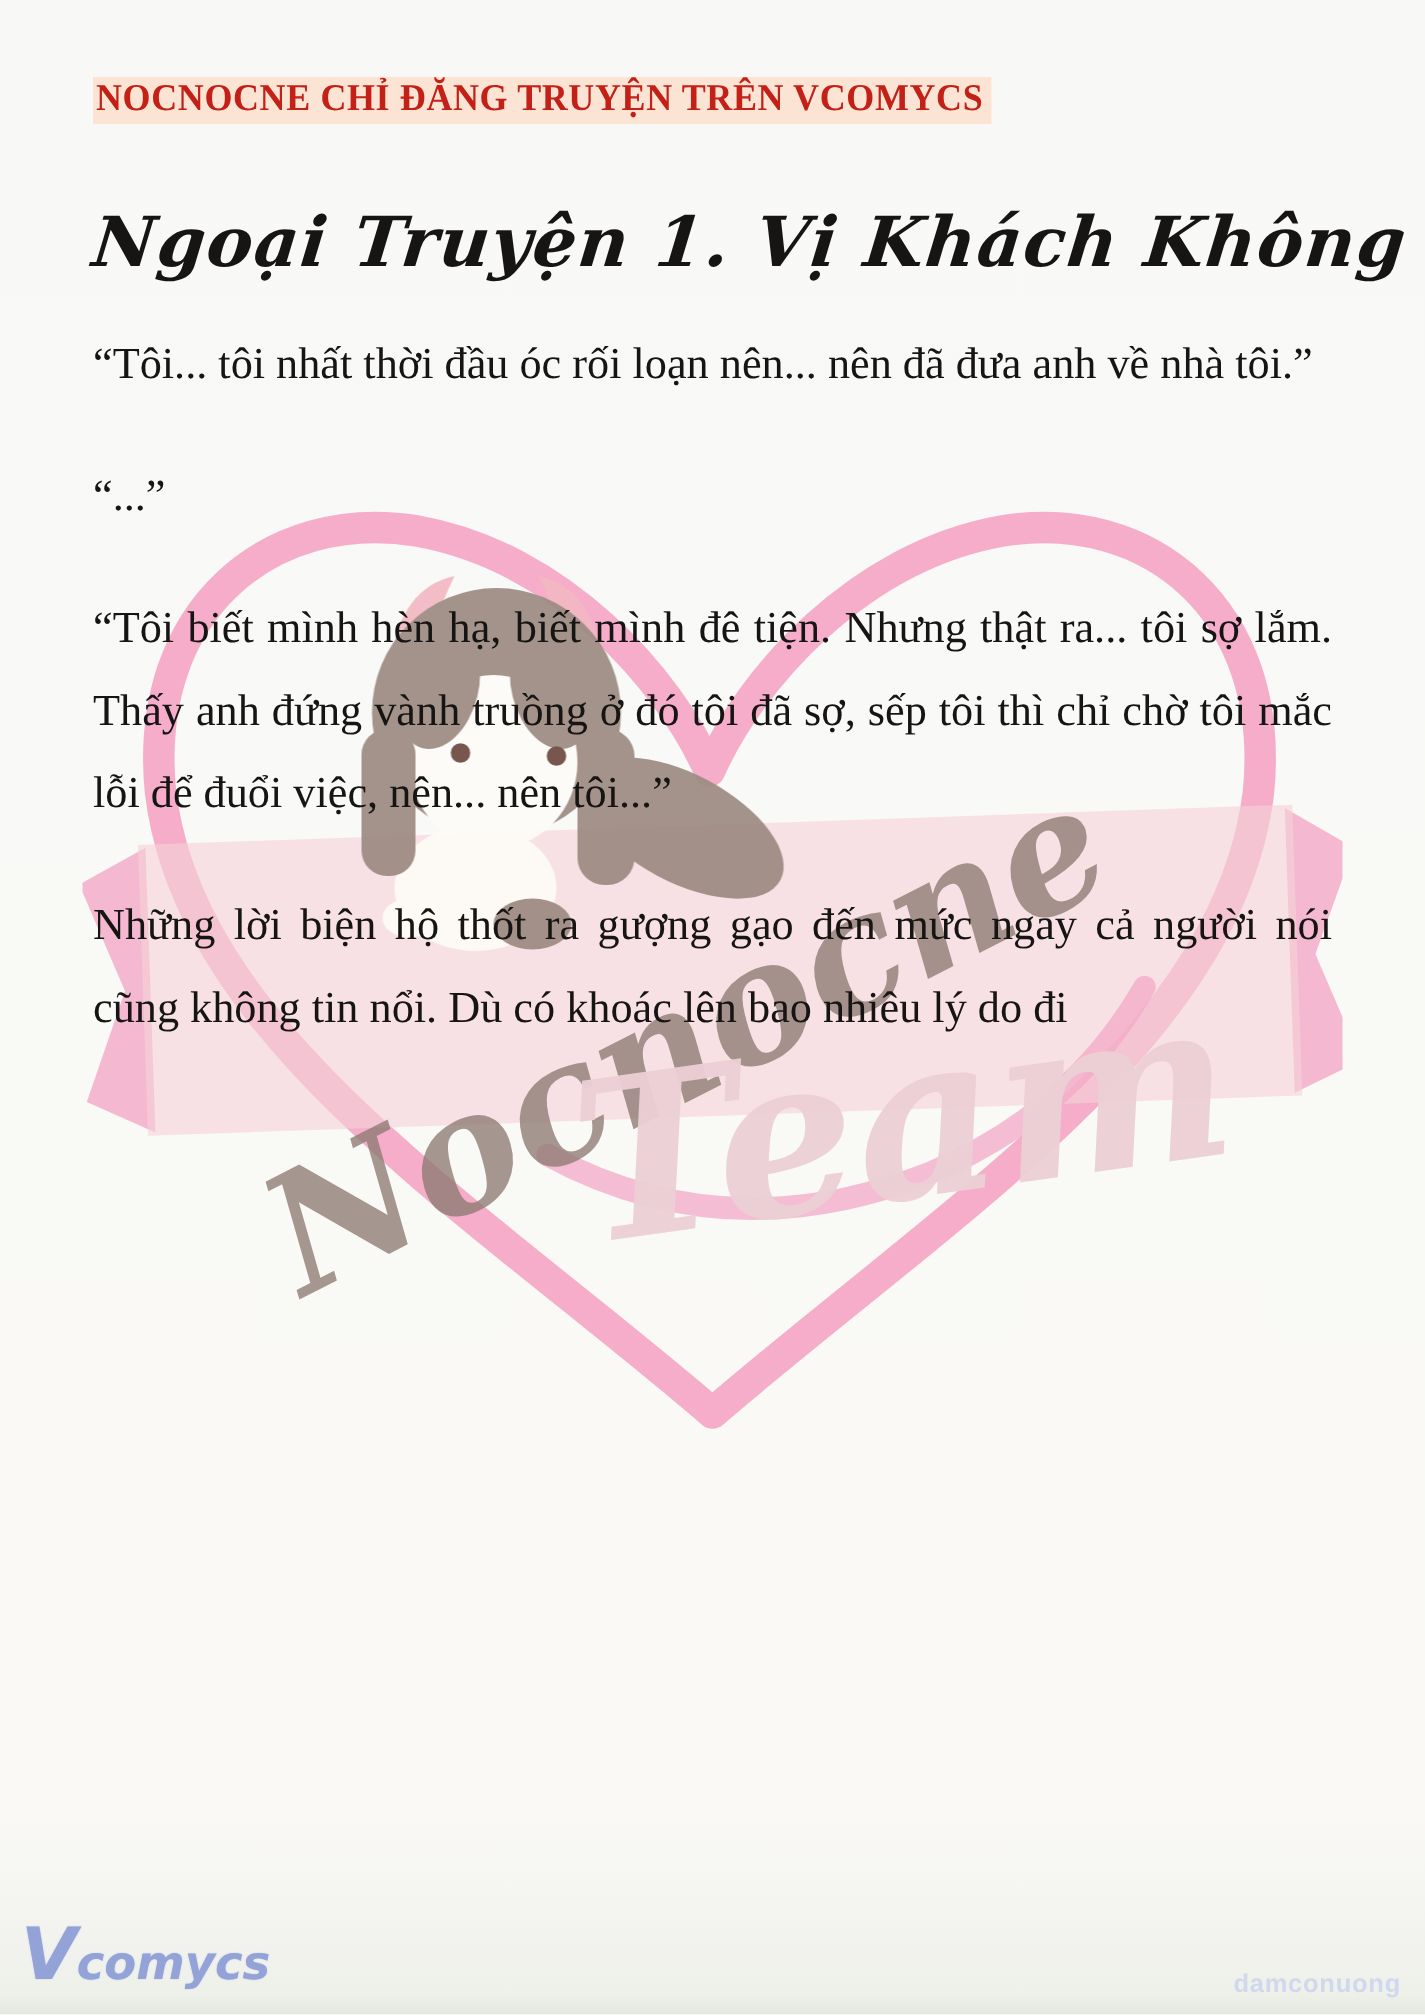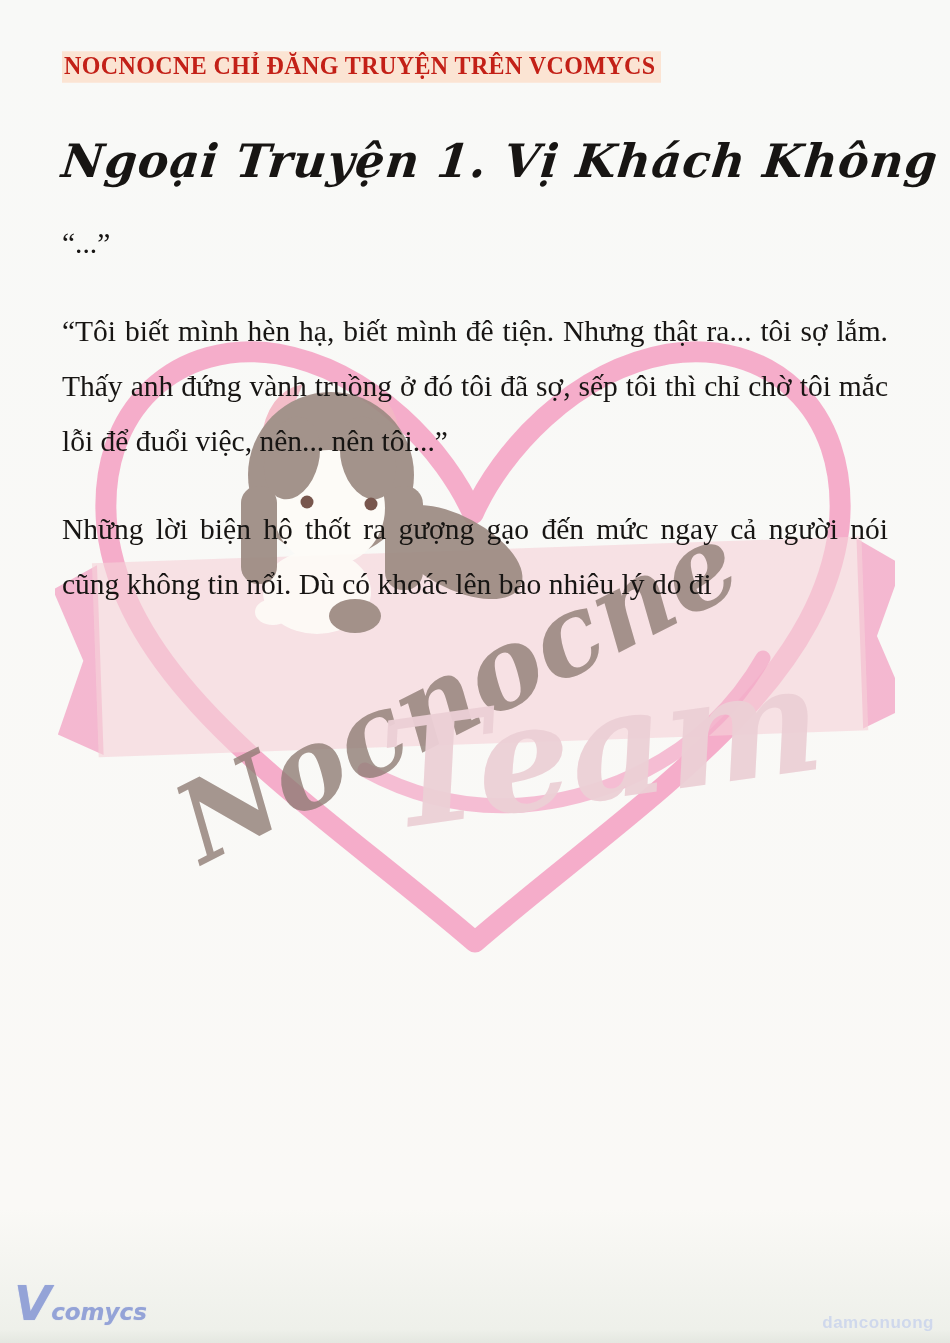--- a/index.html
+++ b/index.html
@@ -67,21 +67,21 @@
   }
 
   
   .logo {
     position: absolute;
     left: 14px; bottom: 12px;
     z-index: 2;
     font-family: "DejaVu Sans", sans-serif;
     font-style: italic;
     font-weight: bold;
-    font-size: 23px;
+    font-size: 31px;
     letter-spacing: 0px;
     color: #94a3d7;
     text-shadow: 0 0 1px #b9c3e6;
   }
   .logo::first-letter { font-size: 48px; }
 
   .credit {
     position: absolute;
     right: 16px; bottom: 10px;
     z-index: 2;
@@ -133,20 +133,21 @@
       <ellipse cx="218" cy="322" rx="18" ry="13" fill="#fdfbf7"></ellipse>
     </g>
   </svg>
 
   <div class="content">
     <span class="notice">NOCNOCNE CHỈ ĐĂNG TRUYỆN TRÊN VCOMYCS</span>
 
     <h1 class="title">Ngoại Truyện 1. Vị Khách Không Mời (3)</h1>
 
     <div class="body-text">
+      <p>“Tôi... tôi nhất thời đầu óc rối loạn nên... nên đã đưa anh về nhà tôi.”</p>
       <p>“...”</p>
       <p>“Tôi biết mình hèn hạ, biết mình đê tiện. Nhưng thật ra... tôi sợ lắm. Thấy anh đứng vành truồng ở đó tôi đã sợ, sếp tôi thì chỉ chờ tôi mắc lỗi để đuổi việc, nên... nên tôi...”</p>
       <p>Những lời biện hộ thốt ra gượng gạo đến mức ngay cả người nói cũng không tin nổi. Dù có khoác lên bao nhiêu lý do đi</p>
     </div>
   </div>
 
   <span class="logo">Vcomycs</span>
   <span class="credit">damconuong</span>
 </div>
 

